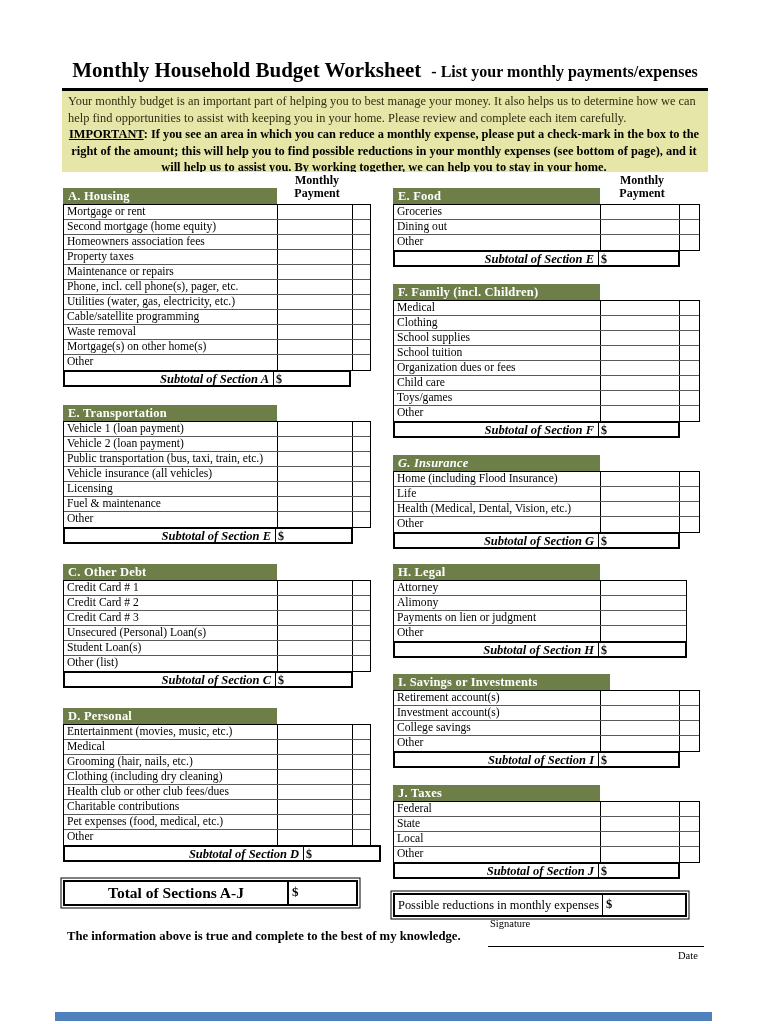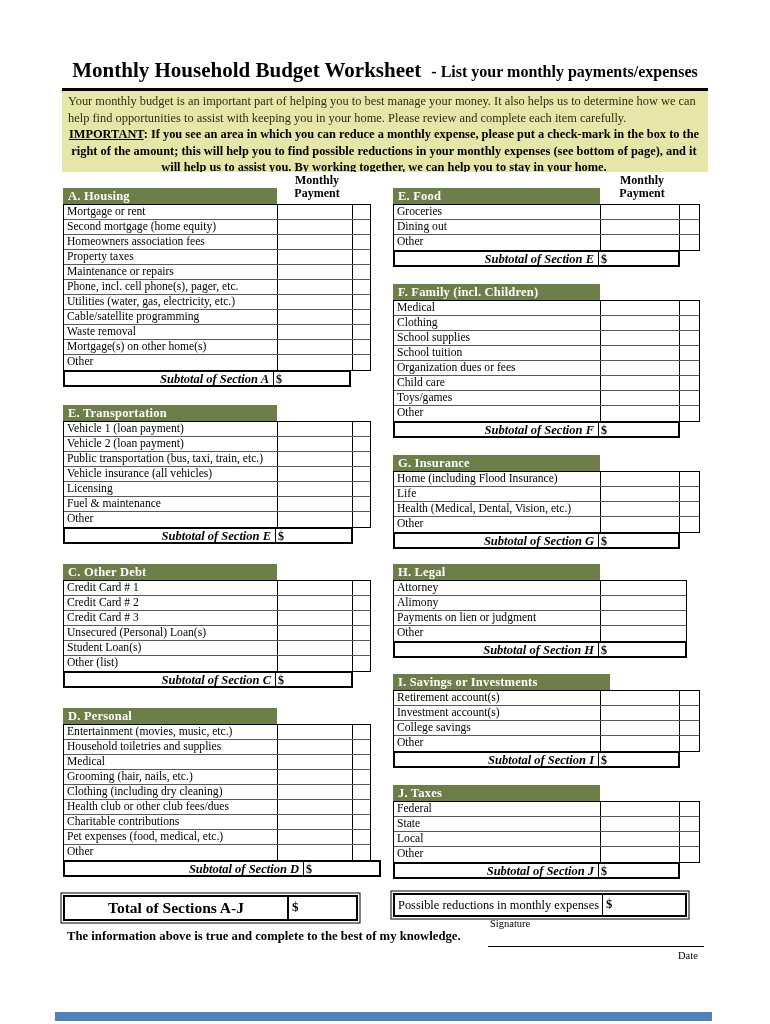--- a/index.html
+++ b/index.html
@@ -243,25 +243,20 @@
       </div>
       <div class="section" style="margin-bottom: 18px;">
         <div class="sec-header" style="width: 214px;">D. Personal</div>
         <div class="rows-wrap" style="width: 308px;">
           <div class="row">
             <div class="cell-label" style="width: 214px;">Entertainment (movies, music, etc.)</div>
             <div class="cell-pay" style="width: 76px;"></div>
             <div class="cell-chk" style="width: 18px;"></div>
           </div>
           <div class="row">
-            <div class="cell-label" style="width: 214px;">Household toiletries and supplies</div>
-            <div class="cell-pay" style="width: 76px;"></div>
-            <div class="cell-chk" style="width: 18px;"></div>
-          </div>
-          <div class="row">
             <div class="cell-label" style="width: 214px;">Medical</div>
             <div class="cell-pay" style="width: 76px;"></div>
             <div class="cell-chk" style="width: 18px;"></div>
           </div>
           <div class="row">
             <div class="cell-label" style="width: 214px;">Grooming (hair, nails, etc.)</div>
             <div class="cell-pay" style="width: 76px;"></div>
             <div class="cell-chk" style="width: 18px;"></div>
           </div>
           <div class="row">
@@ -368,21 +363,21 @@
             <div class="cell-pay" style="width: 80px;"></div>
             <div class="cell-chk" style="width: 20px;"></div>
           </div>
         </div>
         <div class="subtotal-row" style="width: 287px;">
           <div class="sub-label">Subtotal of Section F</div>
           <div class="sub-pay" style="width: 80px;">$</div>
         </div>
       </div>
       <div class="section" style="margin-bottom: 15px;">
-        <div class="sec-header" style="width: 207px;">G. Insurance</div>
+        <div class="sec-header" style="width: 207px; font-style: italic;">G. Insurance</div>
         <div class="rows-wrap" style="width: 307px;">
           <div class="row">
             <div class="cell-label" style="width: 207px;">Home (including Flood Insurance)</div>
             <div class="cell-pay" style="width: 80px;"></div>
             <div class="cell-chk" style="width: 20px;"></div>
           </div>
           <div class="row">
             <div class="cell-label" style="width: 207px;">Life</div>
             <div class="cell-pay" style="width: 80px;"></div>
             <div class="cell-chk" style="width: 20px;"></div>

